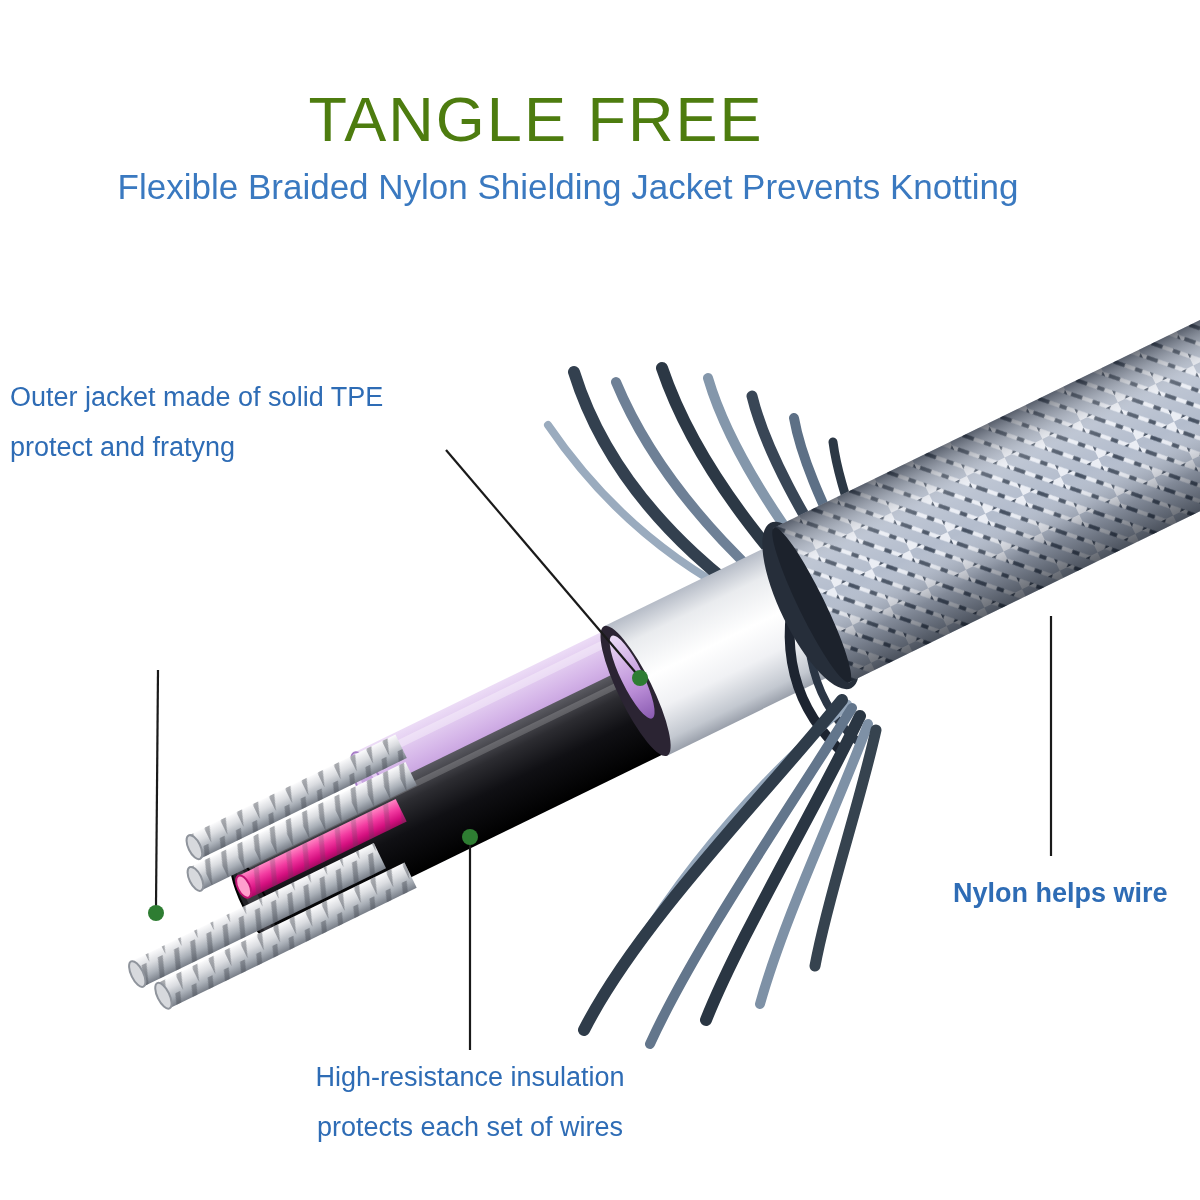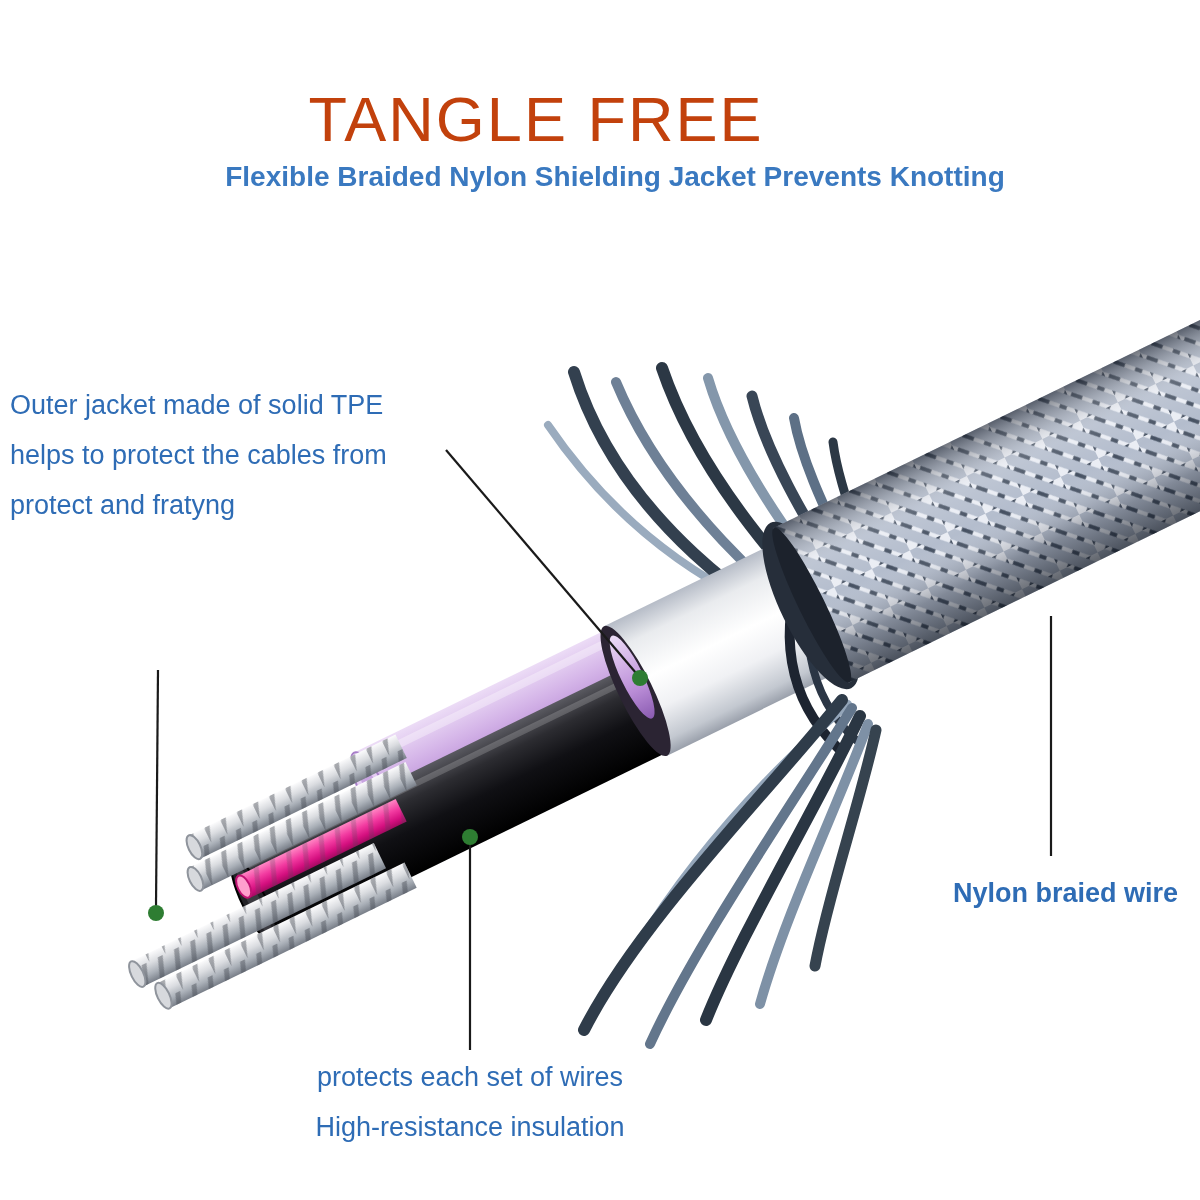--- a/index.html
+++ b/index.html
@@ -4,29 +4,29 @@
 <style>
   html,body{margin:0;padding:0;}
   body{
     width:1200px;height:1200px;background:#ffffff;position:relative;overflow:hidden;
     font-family:"Liberation Sans", sans-serif;
   }
   .stage{position:absolute;inset:0;}
   svg.art{position:absolute;left:0;top:0;}
   .title{
     position:absolute;top:44px;left:0;width:1072px;text-align:center;
-    font-size:63px;font-weight:400;letter-spacing:2px;color:#c2410c;line-height:1.05;
+    font-size:63px;font-weight:400;letter-spacing:2px;color:#4d7c0f;line-height:1.05;
   }
   .subtitle{
     position:absolute;top:138px;left:0;width:1136px;text-align:center;
-    font-size:28px;font-weight:700;color:#3a79c0;padding-left:47px;
+    font-size:35px;font-weight:400;color:#3a79c0;
   }
   .ann{position:absolute;color:#2e6cb5;font-size:27px;font-weight:400;}
   .ann .line{display:block;}
-  #ann-outer{left:10px;top:380px;line-height:50px;}
+  #ann-outer{left:10px;top:372px;line-height:50px;}
   #ann-copper{left:12px;top:584px;line-height:52px;}
   #ann-nylon{left:953px;top:876px;line-height:34px;font-weight:700;}
   #ann-insulation{left:240px;top:1052px;width:460px;text-align:center;line-height:50px;}
 </style>
 </head>
 <body>
 
 <div class="stage">
 
   <svg class="art" width="1200" height="1200" viewBox="0 0 1200 1200">
@@ -174,27 +174,26 @@
       <circle cx="156" cy="913" r="8"></circle>
       <circle cx="470" cy="837" r="8"></circle>
     </g>
   </svg>
 
   <h1 class="title">TANGLE FREE</h1>
   <h2 class="subtitle">Flexible Braided Nylon Shielding Jacket Prevents Knotting</h2>
 
   <div class="ann" id="ann-outer">
     <span class="line">Outer jacket made of solid TPE</span>
-    <span class="line">helps to protect the cables from</span>
     <span class="line">protect and fratyng</span>
   </div>
 
 
   <div class="ann" id="ann-nylon">
-    <span class="line">Nylon braied wire</span>
+    <span class="line">Nylon helps wire</span>
   </div>
 
   <div class="ann" id="ann-insulation">
+    <span class="line">High-resistance insulation</span>
     <span class="line">protects each set of wires</span>
-    <span class="line">High-resistance insulation</span>
   </div>
 
 </div>
 
 </body></html>

